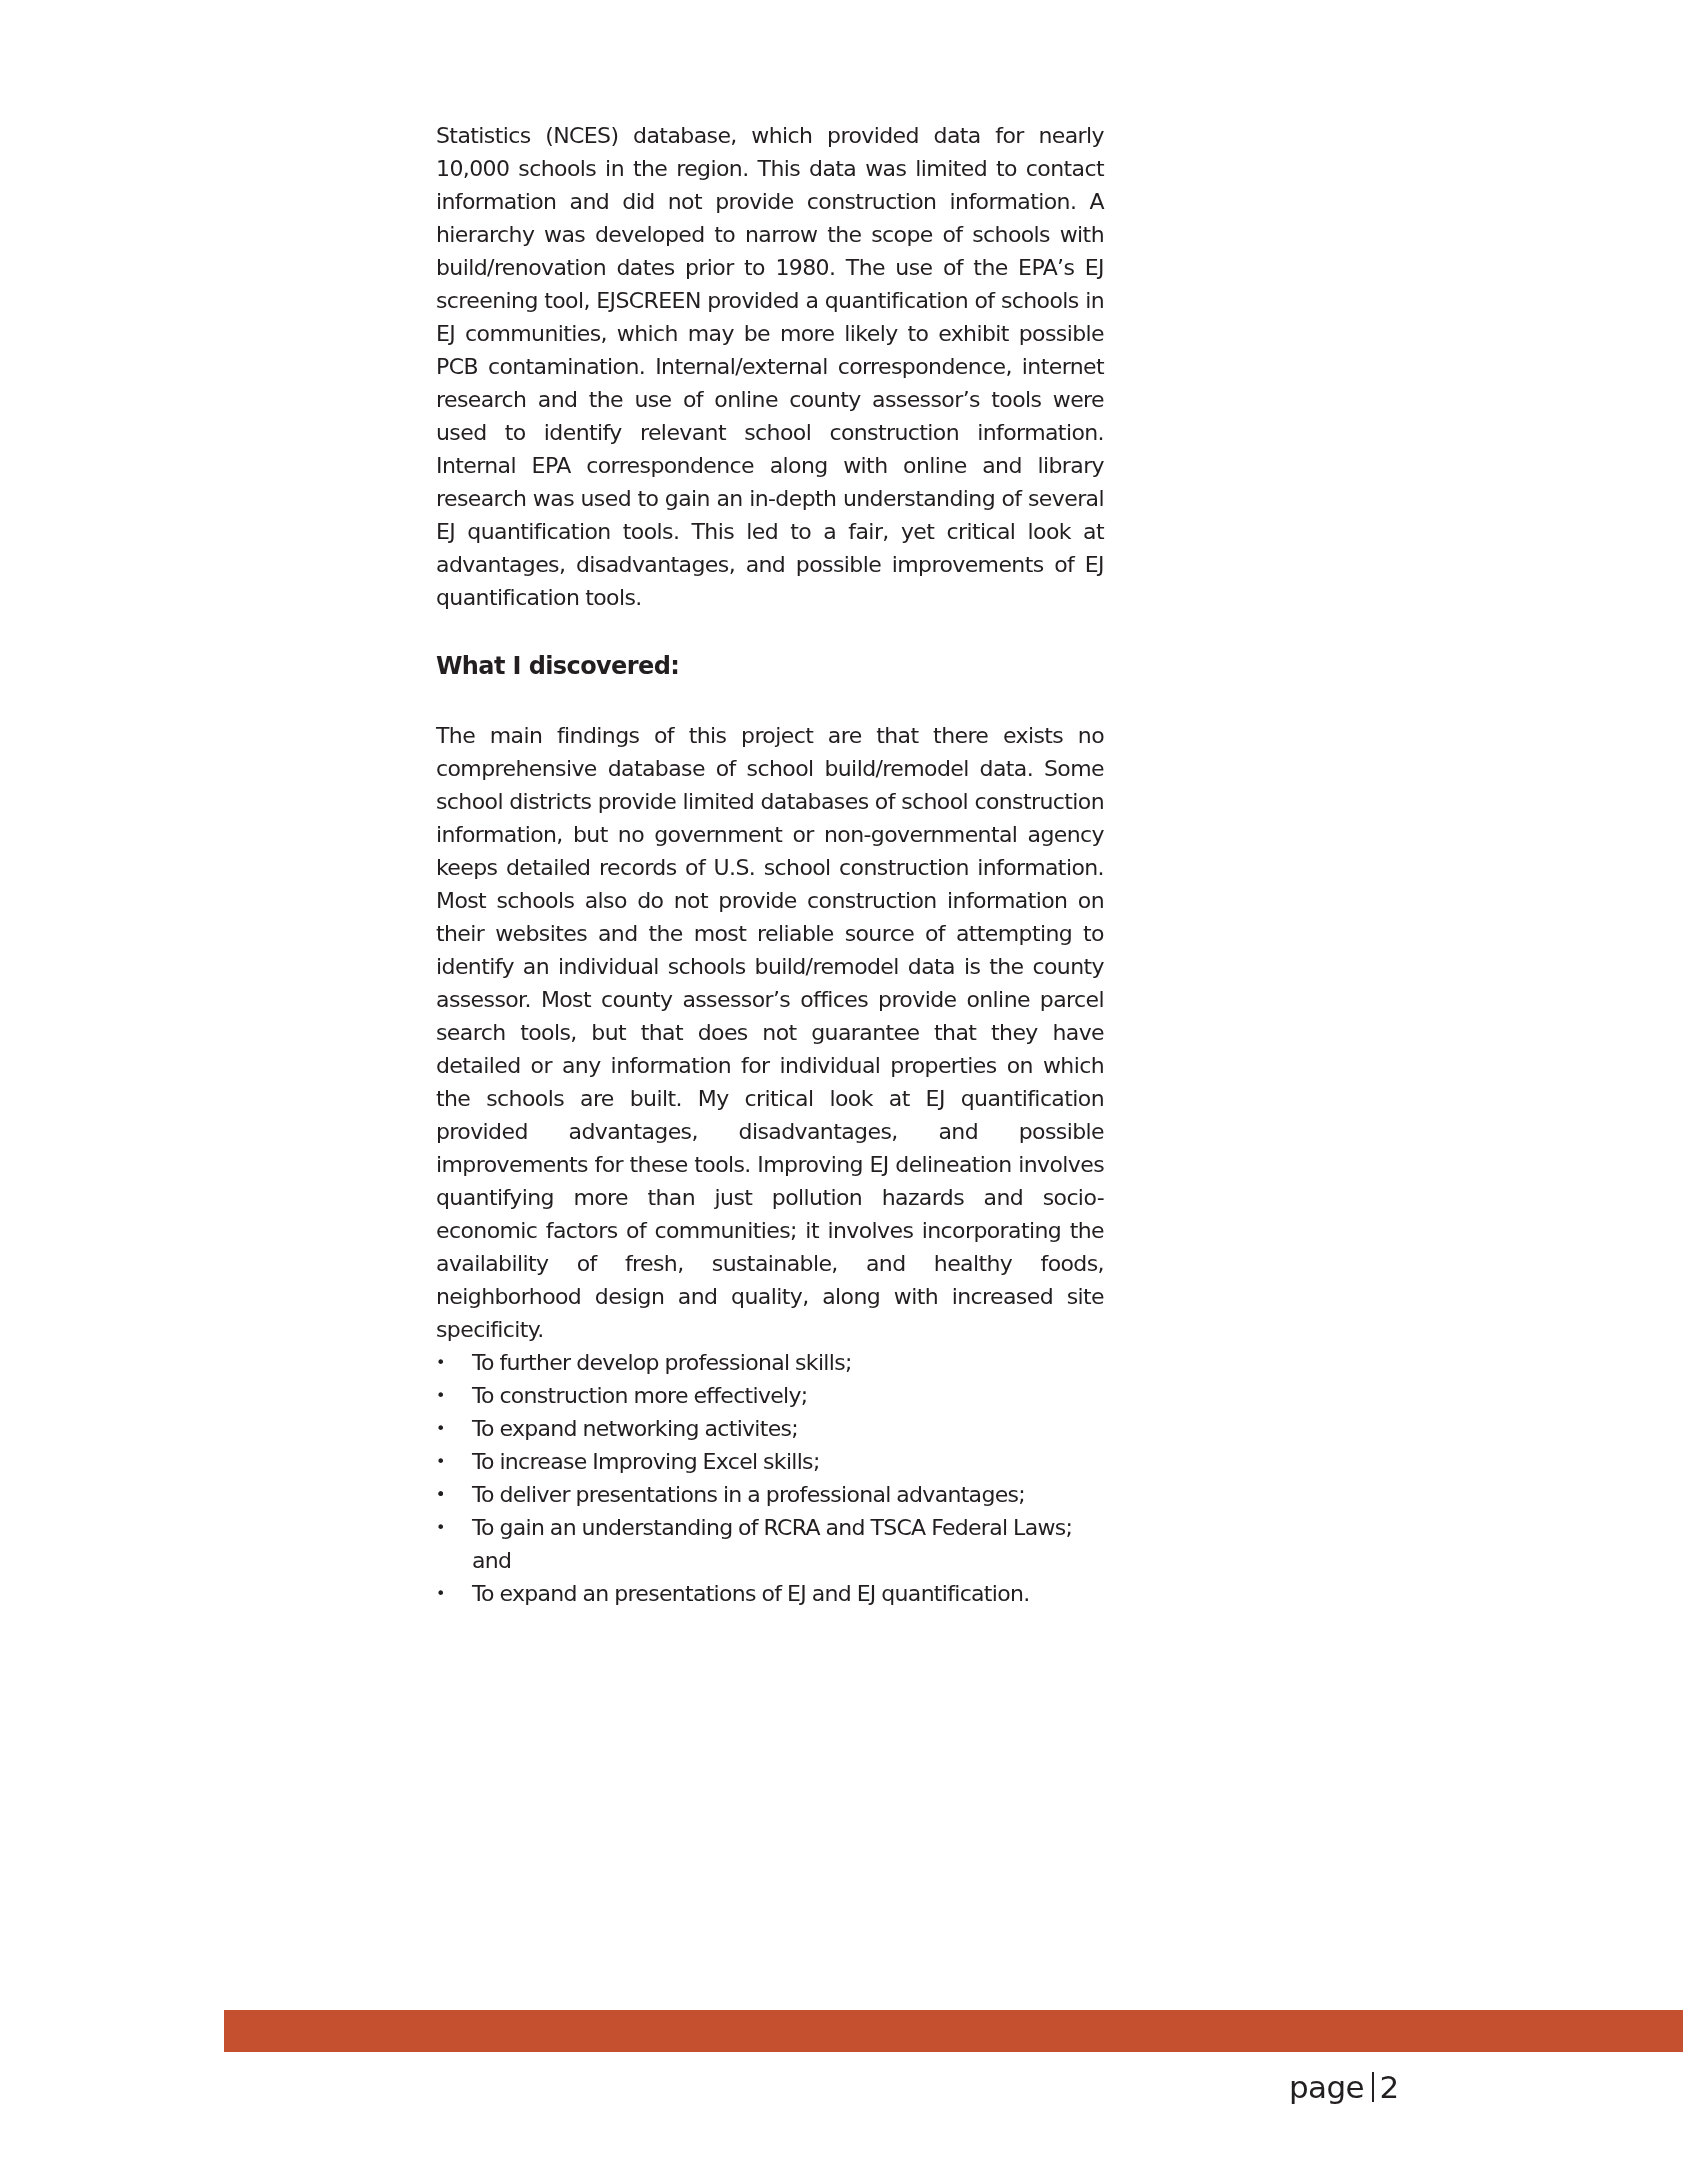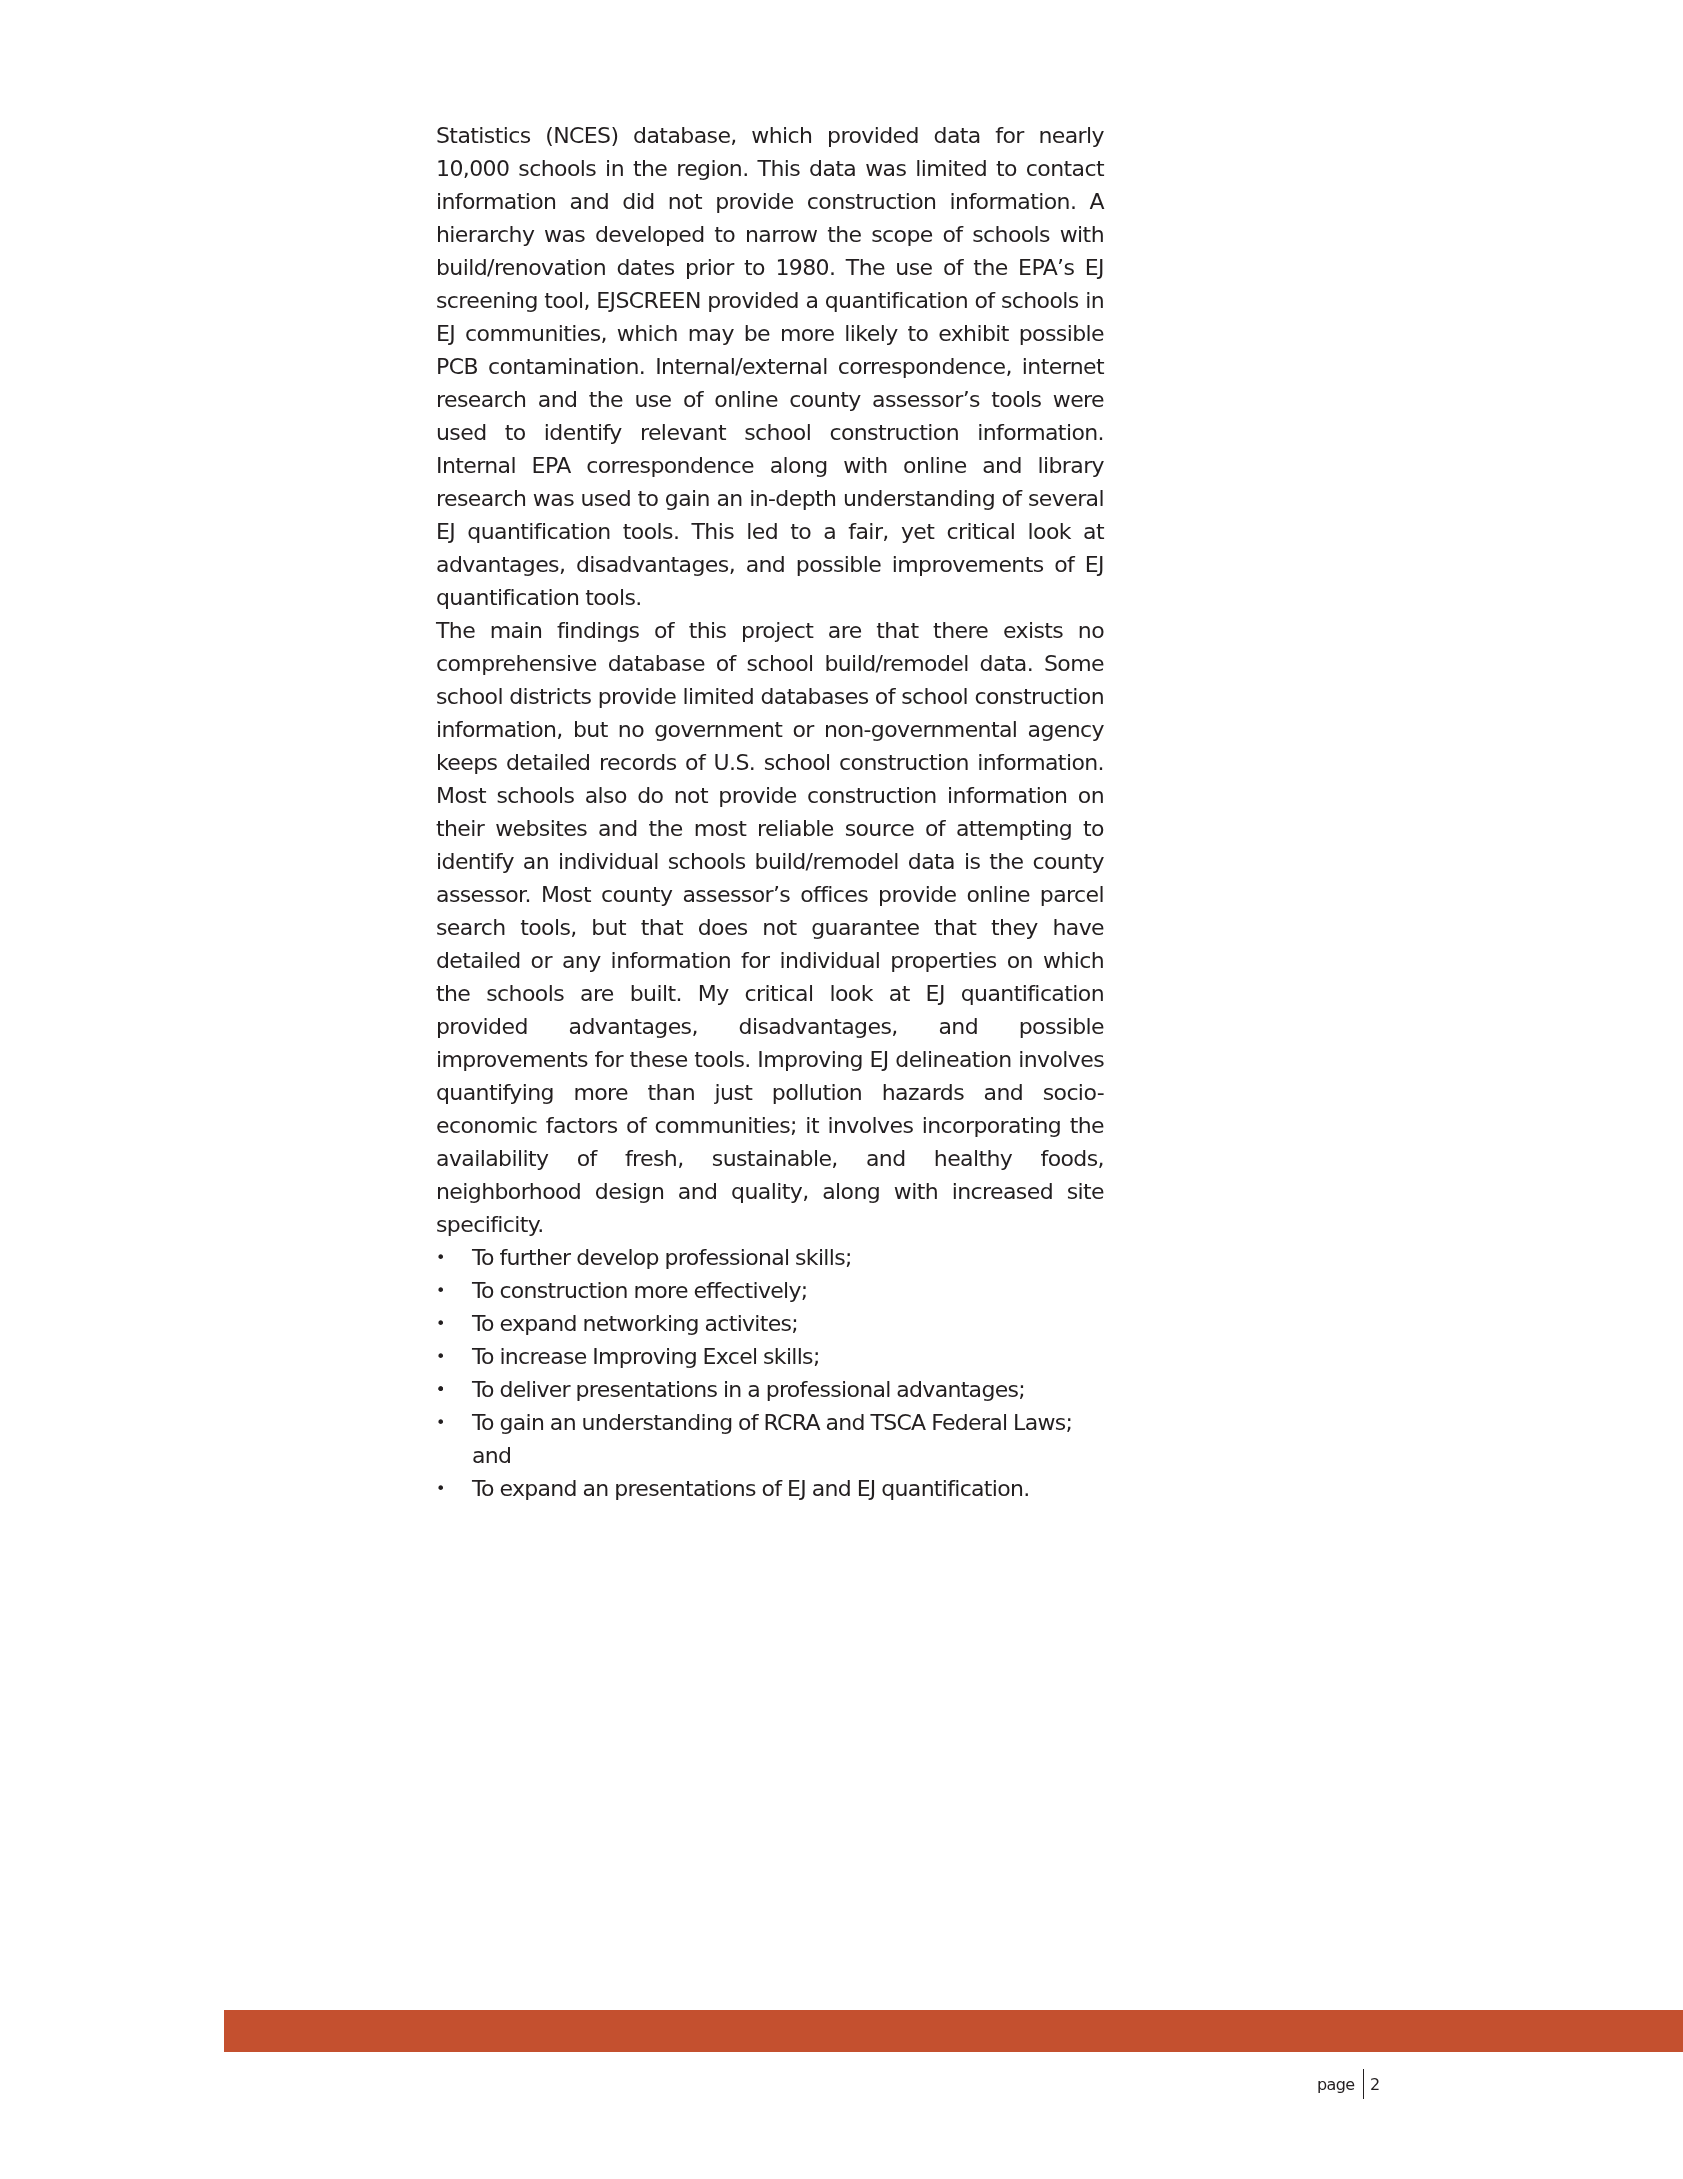--- a/index.html
+++ b/index.html
@@ -63,42 +63,43 @@
     .footer-bar {
       position: absolute;
       left: 224px;
       top: 2010px;
       width: 1459px;
       height: 42px;
       background: #c4502f;
     }
     .page-num {
       position: absolute;
-      left: 1317px;
+      left: 1289px;
       top: 2069px;
-      font-size: 16px;
+      font-size: 31px;
       letter-spacing: -0.6px;
       color: #231f20;
       display: flex;
       align-items: center;
     }
     .page-num .sep {
       display: inline-block;
       width: 1.5px;
       height: 30px;
       background: #231f20;
       margin: 0 6px 0 8px;
     }
   </style>
 </head>
 <body>
 
 <div class="column">
   <p class="para" lang="en">Statistics (NCES) database, which provided data for nearly 10,000 schools in the region. This data was limited to contact information and did not provide construction information. A hierarchy was developed to narrow the scope of schools with build/renovation dates prior to 1980. The use of the EPA’s EJ screening tool, EJSCREEN provided a quantification of schools in EJ communities, which may be more likely to exhibit possible PCB contamination. Internal/external correspondence, internet research and the use of online county assessor’s tools were used to identify relevant school construction information. Internal EPA correspondence along with online and library research was used to gain an in-depth understanding of several EJ quantification tools. This led to a fair, yet critical look at advantages, disadvantages, and possible improvements of EJ quantification tools.</p>
 
+  <h2 class="heading" id="h-discovered">What I discovered:</h2>
   <p class="para" lang="en">The main findings of this project are that there exists no comprehensive database of school build/remodel data. Some school districts provide limited databases of school construction information, but no government or non-governmental agency keeps detailed records of U.S. school construction information. Most schools also do not provide construction information on their websites and the most reliable source of attempting to identify an individual schools build/remodel data is the county assessor. Most county assessor’s offices provide online parcel search tools, but that does not guarantee that they have detailed or any information for individual properties on which the schools are built. My critical look at EJ quantification provided advantages, disadvantages, and possible improvements for these tools. Improving EJ delineation involves quantifying more than just pollution hazards and socio-economic factors of communities; it involves incorporating the availability of fresh, sustainable, and healthy foods, neighborhood design and quality, along with increased site specificity.</p>
 
   <ul class="bullets">
     <li><span class="bullet">•</span><span>To further develop professional skills;</span></li>
     <li><span class="bullet">•</span><span>To construction more effectively;</span></li>
     <li><span class="bullet">•</span><span>To expand networking activites;</span></li>
     <li><span class="bullet">•</span><span>To increase Improving Excel skills;</span></li>
     <li><span class="bullet">•</span></li>
     <li><span class="bullet">•</span><span>To deliver presentations in a professional advantages;</span></li>
     <li><span class="bullet">•</span><span>To gain an understanding of RCRA and TSCA Federal Laws; and</span></li>

